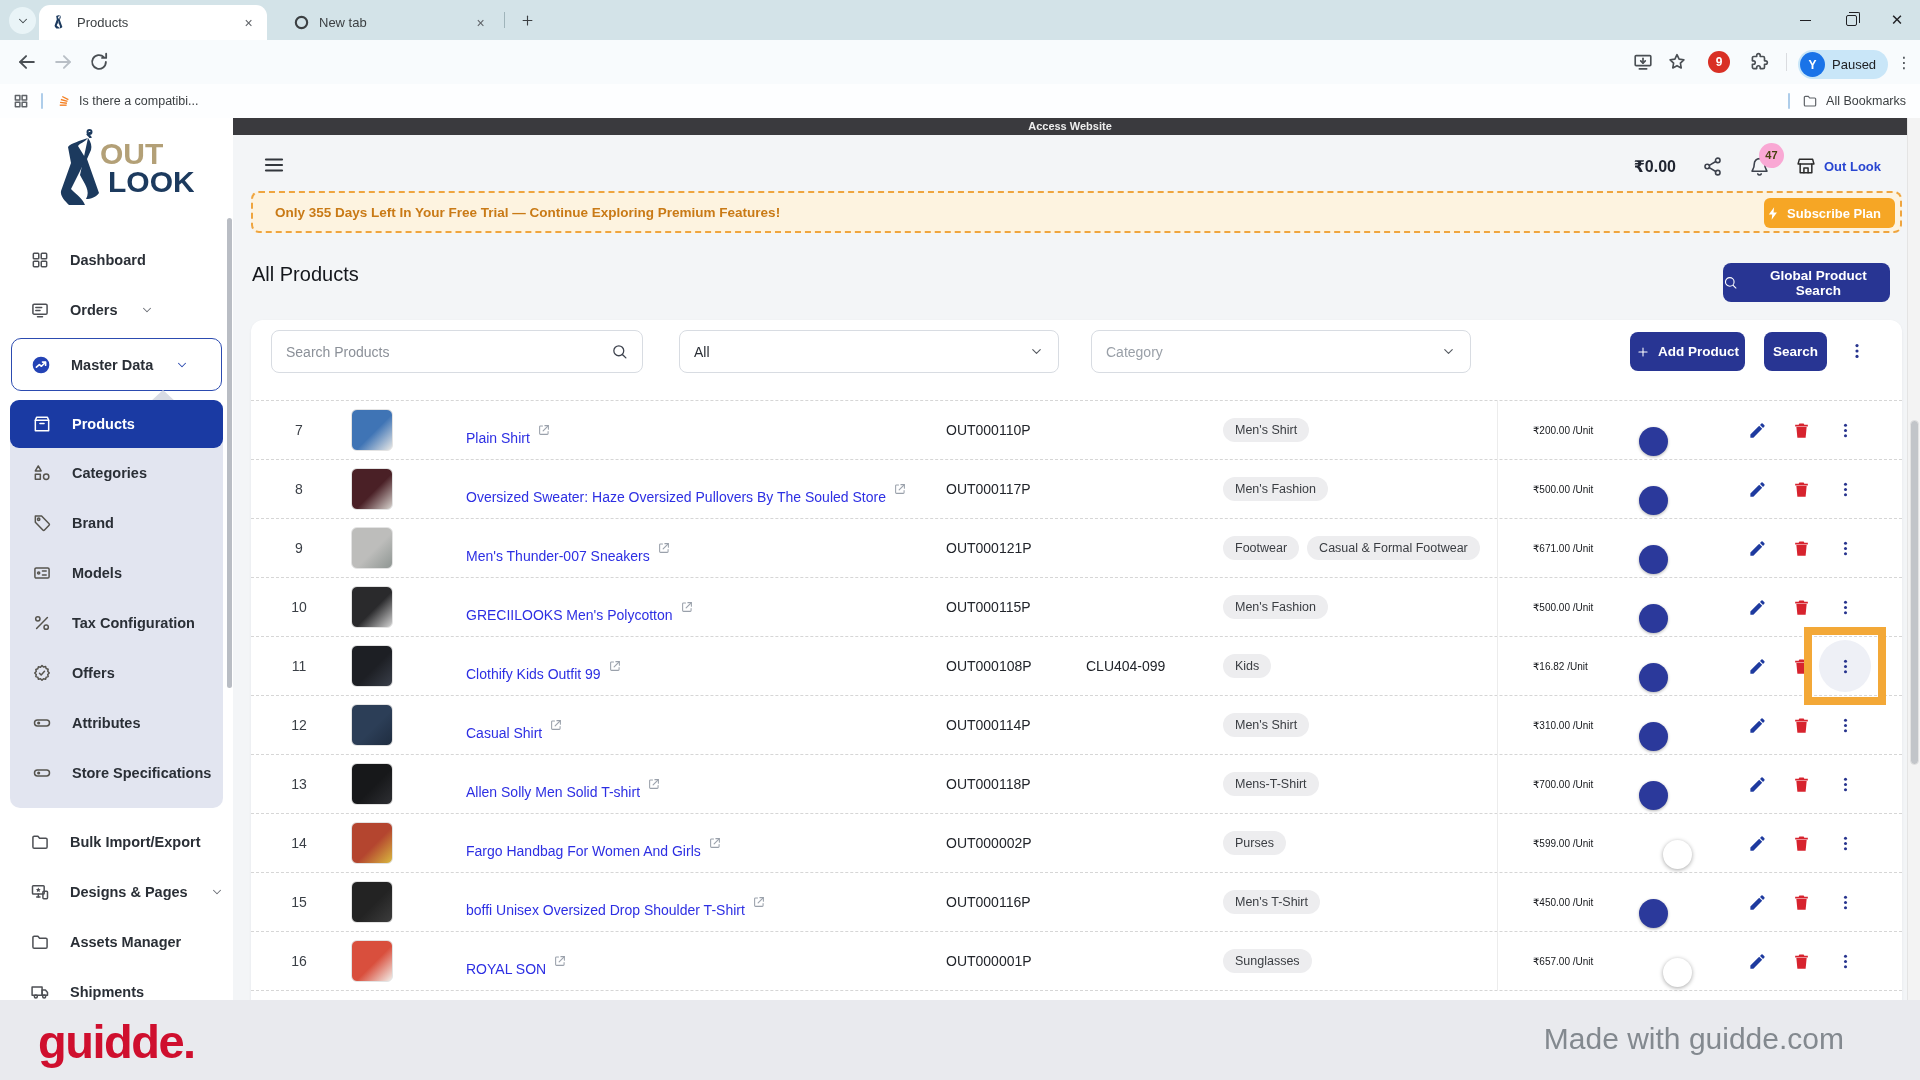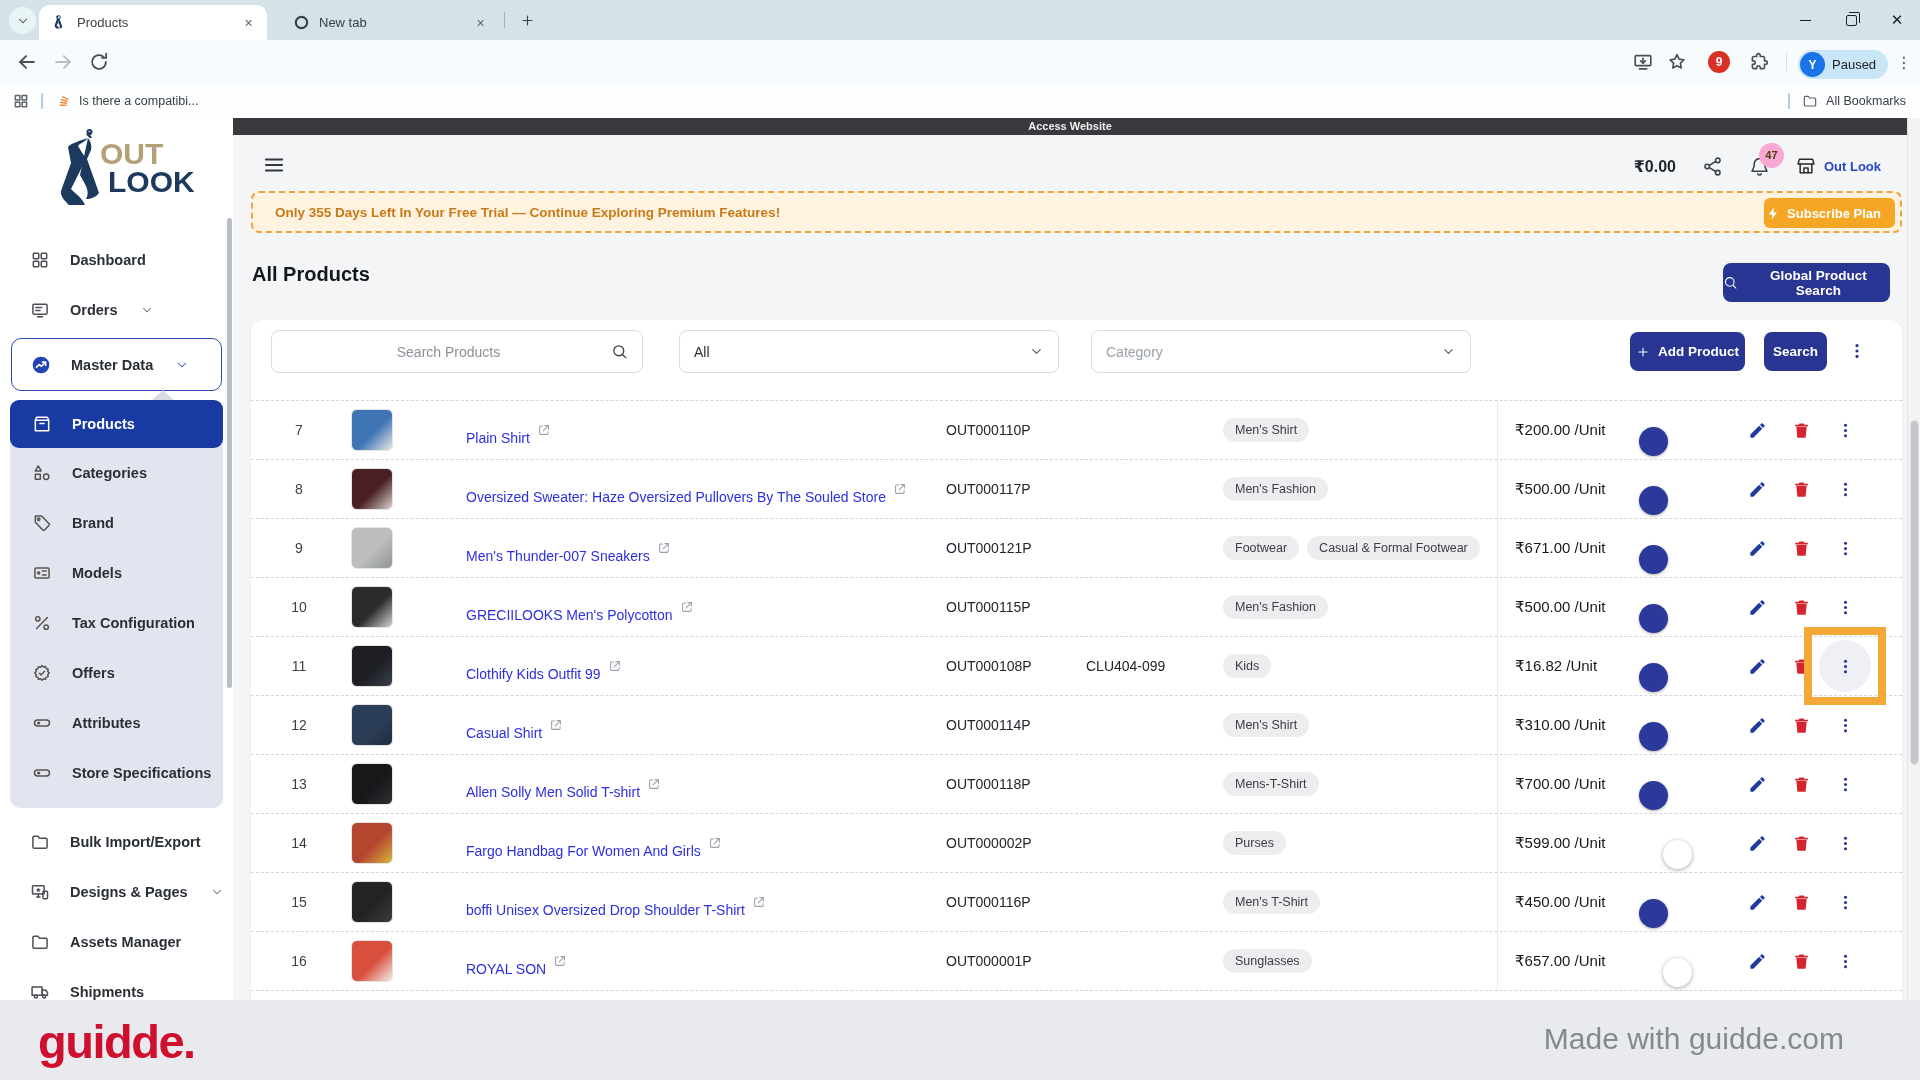--- a/index.html
+++ b/index.html
@@ -85,29 +85,29 @@
   #store-link .ic { width:20px; height:20px; color:#2b2b2b; }
   #store-link .lbl { font-size:13px; font-weight:bold; color:#2946d1; }
 
   
   #banner { position:absolute; left:18px; top:56px; width:1651px; height:42px; background:var(--banner-bg); border:2px dashed #efa53f; border-radius:8px; display:flex; align-items:center; }
   #banner-text { padding-left:22px; font-size:13.5px; font-weight:bold; color:var(--banner-text); }
   #subscribe-btn { position:absolute; right:5px; top:5px; height:30px; padding:0 14px 0 2px; background:var(--accent-orange); border:none; border-radius:6px; color:#fff; font-size:13px; font-weight:bold; font-family:inherit; display:flex; align-items:center; gap:6px; cursor:pointer; }
   #subscribe-btn .ic { width:15px; height:15px; color:#fff; }
 
   
-  #page-title { position:absolute; left:19px; top:128px; font-size:20px; font-weight:bold; color:#14171c; }
+  #page-title { position:absolute; left:19px; top:128px; font-size:20px; font-weight:normal; color:#14171c; }
   #global-search-btn { position:absolute; left:1490px; top:128px; width:167px; height:39px; background:var(--primary); border:none; border-radius:8px; color:#fff; font-size:13.5px; font-weight:bold; font-family:inherit; display:flex; align-items:center; justify-content:center; gap:9px; cursor:pointer; }
   #global-search-btn .ic { width:15px; height:15px; stroke-width:2.4; }
 
   
   #card { position:absolute; left:18px; top:185px; width:1651px; height:760px; background:#fff; border-radius:12px 12px 0 0; box-shadow:0 1px 3px rgba(20,30,60,.06); }
   .field { position:absolute; top:10px; height:43px; background:#fff; border:1px solid #d8dce2; border-radius:8px; display:flex; align-items:center; padding:0 14px; font-size:14px; }
   #search-box { left:20px; width:372px; }
-  #search-box input { flex:1; border:none; outline:none; font-size:14px; font-family:inherit; color:#222; background:transparent;text-align:center; }
+  #search-box input { flex:1; border:none; outline:none; font-size:14px; font-family:inherit; color:#222; background:transparent; }
   #search-box input::placeholder { color:#8b9098; }
   #search-box .ic { width:17px; height:17px; color:#3d424d; }
   .select { justify-content:space-between; cursor:pointer; }
   #select-all { left:428px; width:380px; color:#2a2e35; }
   #select-category { left:840px; width:380px; color:#9aa0a8; }
   .select .ic { width:15px; height:15px; color:#555a61; }
   .btn-primary { position:absolute; top:12px; height:39px; background:var(--primary); border:none; border-radius:8px; color:#fff; font-size:13.5px; font-weight:bold; font-family:inherit; display:flex; align-items:center; justify-content:center; gap:8px; cursor:pointer; }
   #add-product-btn { left:1379px; width:115px; }
   #add-product-btn .ic { width:14px; height:14px; stroke-width:2.4; }
   #export-btn { left:1513px; width:63px; }
@@ -119,21 +119,21 @@
   .trow { position:relative; display:grid; grid-template-columns:72px 115px 479px 140px 137px 291px 150px 88px 44px 44px 44px; align-items:center; height:59px; border-bottom:1.5px dashed #d6d6d6; padding-left:12px; }
   .c-num { text-align:center; font-size:14px; color:#3a3f46; }
   .c-thumb { padding-left:16px; }
   .thumb { width:42px; height:42px; border-radius:6px; border:1px solid #e3e3e3; }
   .c-name { padding-left:16px; display:flex; align-items:center; gap:7px; min-width:0; }
   .c-name a { font-size:14px; color:var(--link); text-decoration:none; white-space:nowrap; overflow:hidden; text-overflow:ellipsis;margin-top:16px; }
   .c-name .ic { width:14px; height:14px; color:#9aa1ab; flex:0 0 auto; }
   .c-sku, .c-code { padding-left:17px; font-size:14px; color:#22252b; }
   .c-chips { padding-left:17px; display:flex; gap:8px; }
   .chip { background:#ededef; border-radius:12px; padding:5px 12px; font-size:12.5px; color:#3a3d42; white-space:nowrap; }
-  .c-price { padding-left:17px; font-size:15px; color:#16181c; border-left:1px solid #ececec; height:100%; display:flex; align-items:center; }
+  .c-price { padding-left:35px; font-size:10px; color:#16181c; border-left:1px solid #ececec; height:100%; display:flex; align-items:center; }
   .c-toggle { padding-left:19px; }
   .tg { position:relative; width:46px; height:23px; border-radius:12px; cursor:pointer; }
   .tg.on { background:#8a93cf; }
   .tg.on .knob { position:absolute; right:-2px; top:-3px; width:29px; height:29px; border-radius:50%; background:var(--toggle-on); box-shadow:0 1px 3px rgba(0,0,0,.3); }
   .tg.off { background:#c3c3c3; }
   .tg.off .knob { position:absolute; left:-3px; top:-3px; width:29px; height:29px; border-radius:50%; background:#fff; box-shadow:0 1px 4px rgba(0,0,0,.35); }
   .rbtn { width:44px; height:44px; background:none; border:none; display:flex; align-items:center; justify-content:center; cursor:pointer; }
   .rbtn .ic { width:19px; height:19px; }
   .rbtn.edit { color:#1e3a9f; }
   .rbtn.del { color:var(--danger); }

